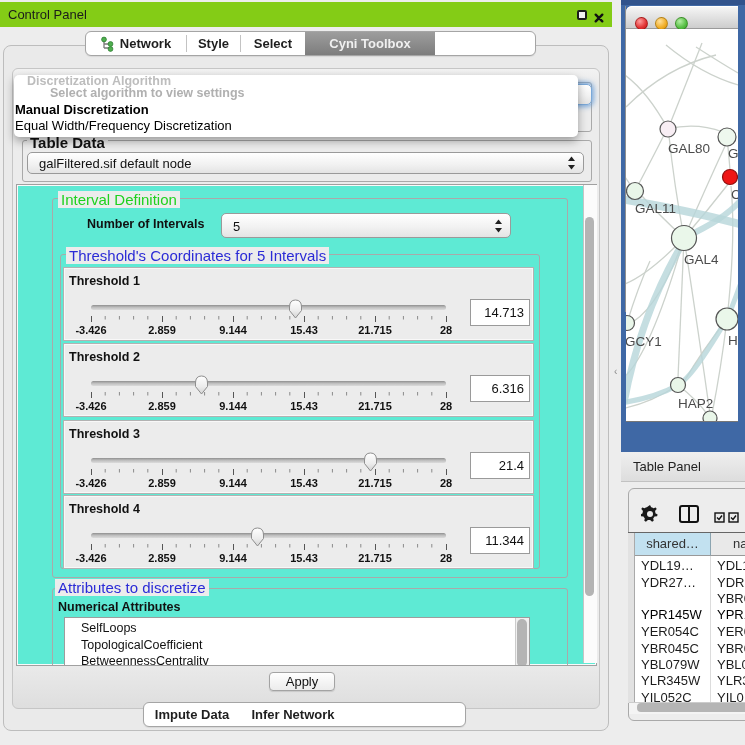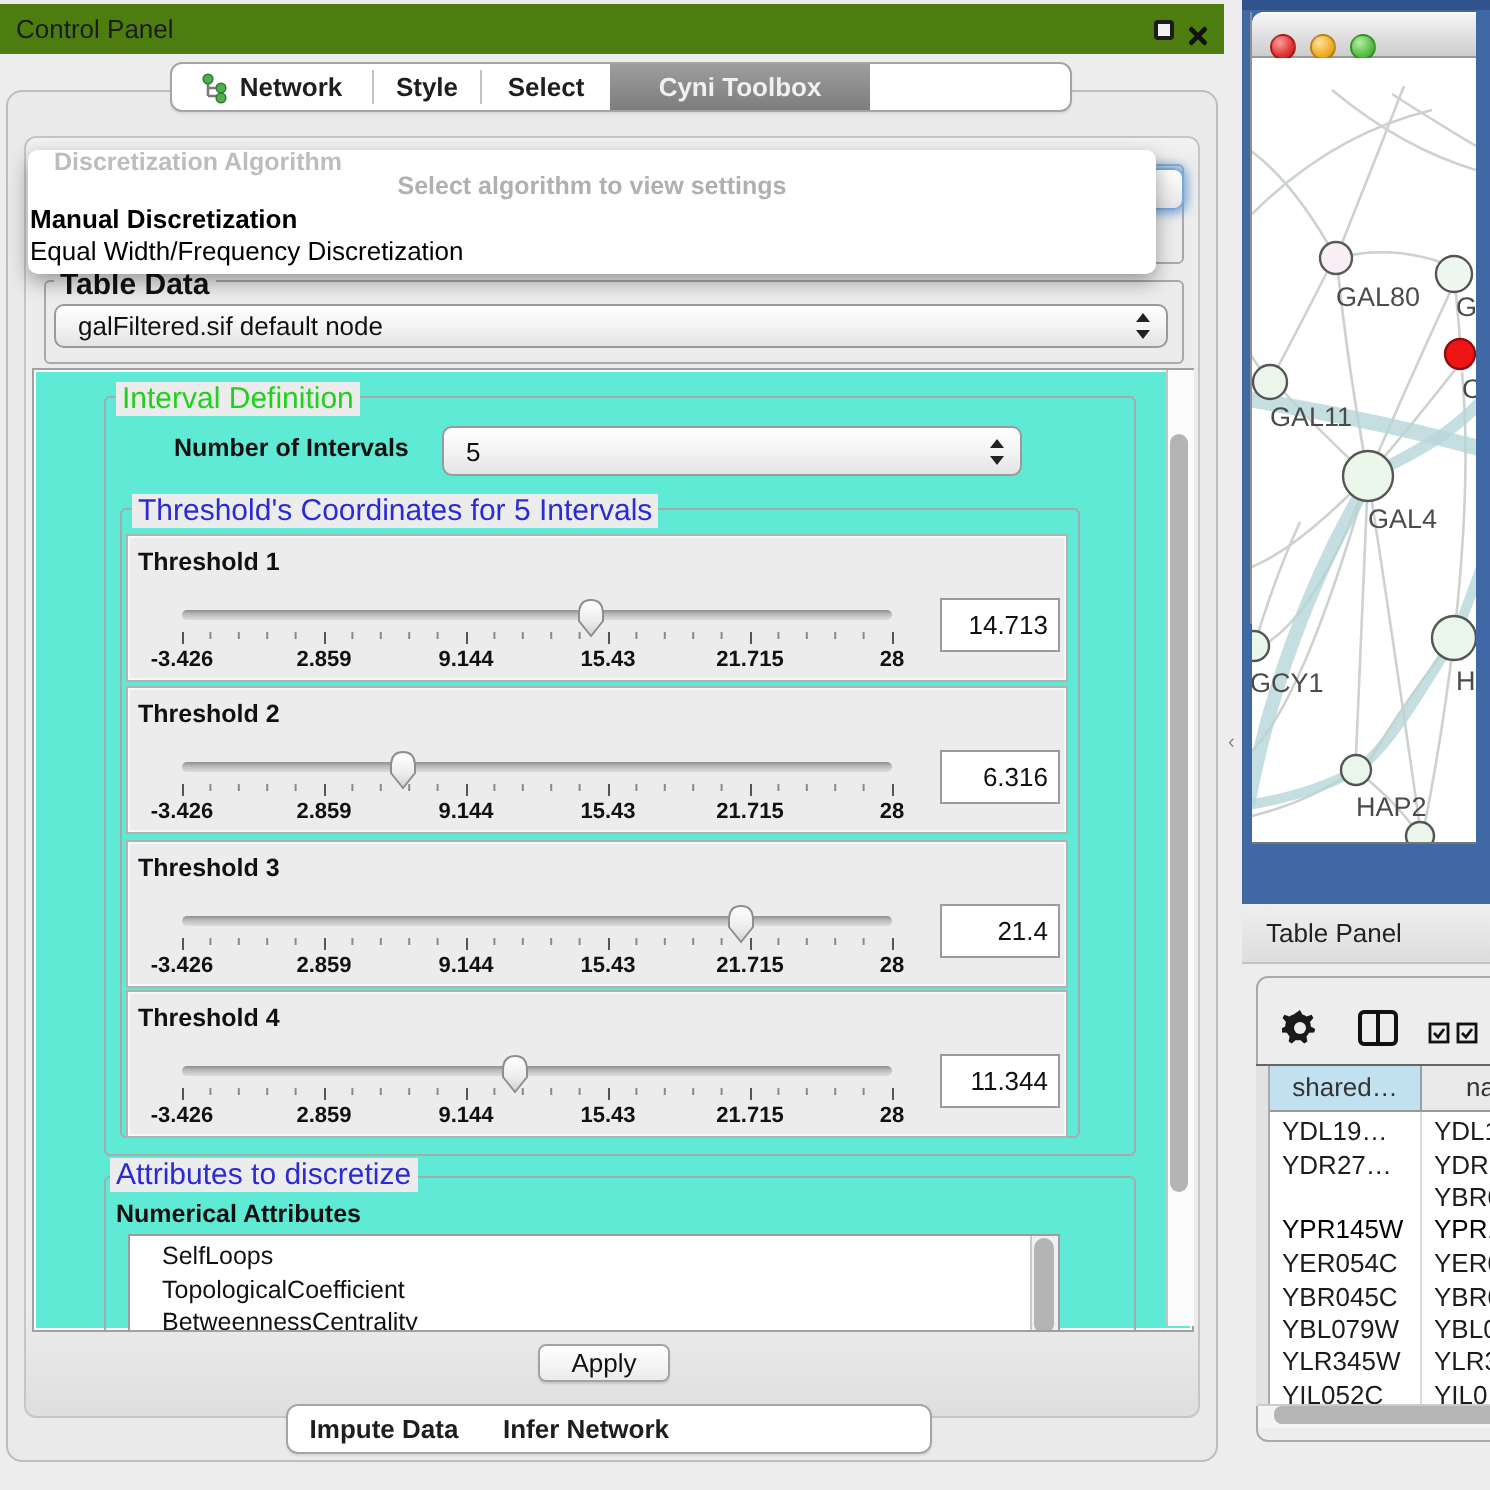--- a/index.html
+++ b/index.html
@@ -1,20 +1,20 @@
 <!DOCTYPE html>
 <html><head>
 <meta charset="utf-8">
 <style>
 html,body{margin:0;padding:0;}
 body{width:745px;height:745px;overflow:hidden;position:relative;background:#ededed;
   font-family:"Liberation Sans",sans-serif;}
 .abs{position:absolute;}
 
-#cpbar{left:0;top:2px;width:612px;height:25px;background:#4d7c0f;}
+#cpbar{left:0;top:2px;width:612px;height:25px;background:#84cc16;}
 #cpbar .t{position:absolute;left:8px;top:5px;font-size:13px;color:#1b1b1b;}
 #btnFloat{left:577px;top:10px;width:6px;height:6px;border:2px solid #1d1d1d;border-radius:2px;background:#f2f2f2;}
 #btnClose{left:594px;top:11px;width:14px;height:18px;font-size:13px;font-weight:bold;color:#111;}
 
 #outer{left:3px;top:45px;width:604px;height:684px;border:1px solid #bdbdbd;border-radius:8px;background:#eaeaea;}
 #inner{left:12px;top:68px;width:586px;height:639px;border:1px solid #c6c6c6;border-radius:6px;
   background:linear-gradient(#f2f2f2,#ececec 12px,#ececec 92%,#dedede);}
 
 .tabbar{height:23px;background:#fff;border:1px solid #a5a5a5;border-radius:6px;display:flex;overflow:hidden;
   box-shadow:0 1px 1px rgba(0,0,0,.08);}
@@ -94,21 +94,21 @@
   <span class="txt">galFiltered.sif default node</span>
   <span class="stp"><svg width="9" height="14" viewBox="0 0 9 14">
         <path d="M4.5 0.5L8 5H1z" fill="#222"></path>
         <path d="M4.5 13.5L1 9h7z" fill="#222"></path>
       </svg></span>
 </div>
 
 <div class="abs" style="left:14px;top:75px;width:564px;height:62px;background:#fff;
   border-radius:5px;box-shadow:0 4px 10px rgba(0,0,0,.35);"></div>
 <div class="abs" style="left:27px;top:74px;font-size:12.5px;font-weight:bold;color:#bdbdbd;">Discretization Algorithm</div>
-<div class="abs" style="left:14px;top:86px;width:564px;text-align:center;font-size:12.5px;font-weight:bold;color:#b0b0b0;">Select algorithm to view settings</div>
+<div class="abs" style="left:14px;top:86px;width:564px;text-align:left;font-size:12.5px;font-weight:bold;color:#b0b0b0;padding-left:36px;">Select algorithm to view settings</div>
 <div class="abs" style="left:15px;top:102px;font-size:13px;font-weight:bold;color:#000;">Manual Discretization</div>
 <div class="abs" style="left:15px;top:118px;font-size:13px;color:#000;">Equal Width/Frequency Discretization</div>
 
 <div id="scrollarea" class="abs" style="left:16px;top:184px;width:579px;height:480px;border:1px solid #a0a0a0;
   background:#5eead4;overflow:hidden;box-shadow:inset 0 0 0 1px #fafafa;">
 
   <div class="abs grp" style="left:35px;top:13px;width:514px;height:378px;"></div>
   <div class="abs grpTitle" style="left:41px;top:6px;color:#1fd11f;">Interval Definition</div>
   <div class="abs" style="left:70px;top:32px;font-size:12.5px;font-weight:bold;color:#111;">Number of Intervals</div>
   <div class="abs combo" style="left:204px;top:28px;width:288px;height:23px;">

